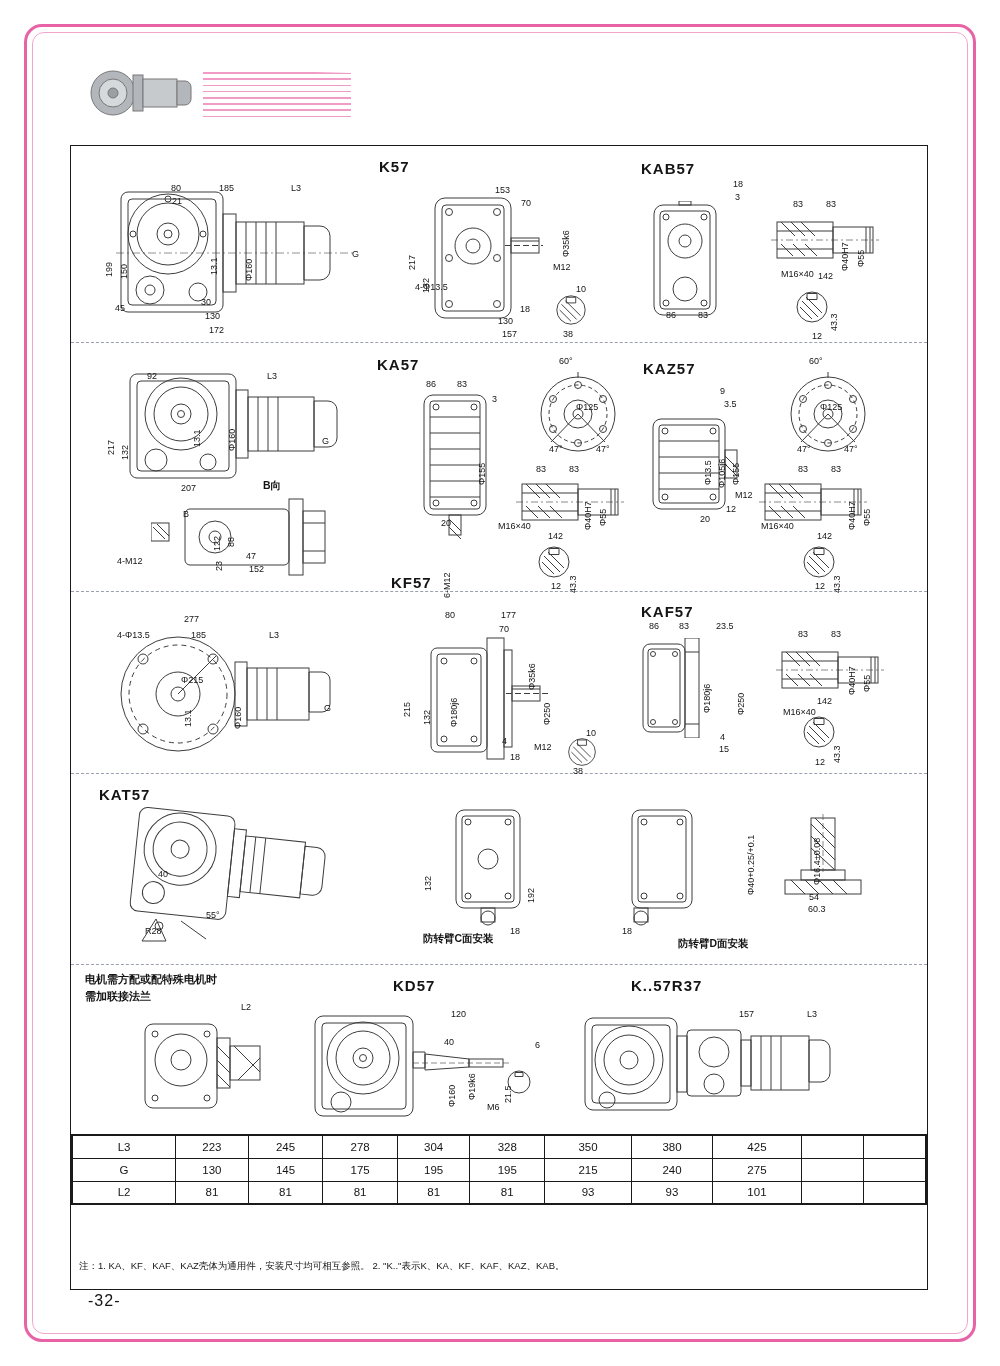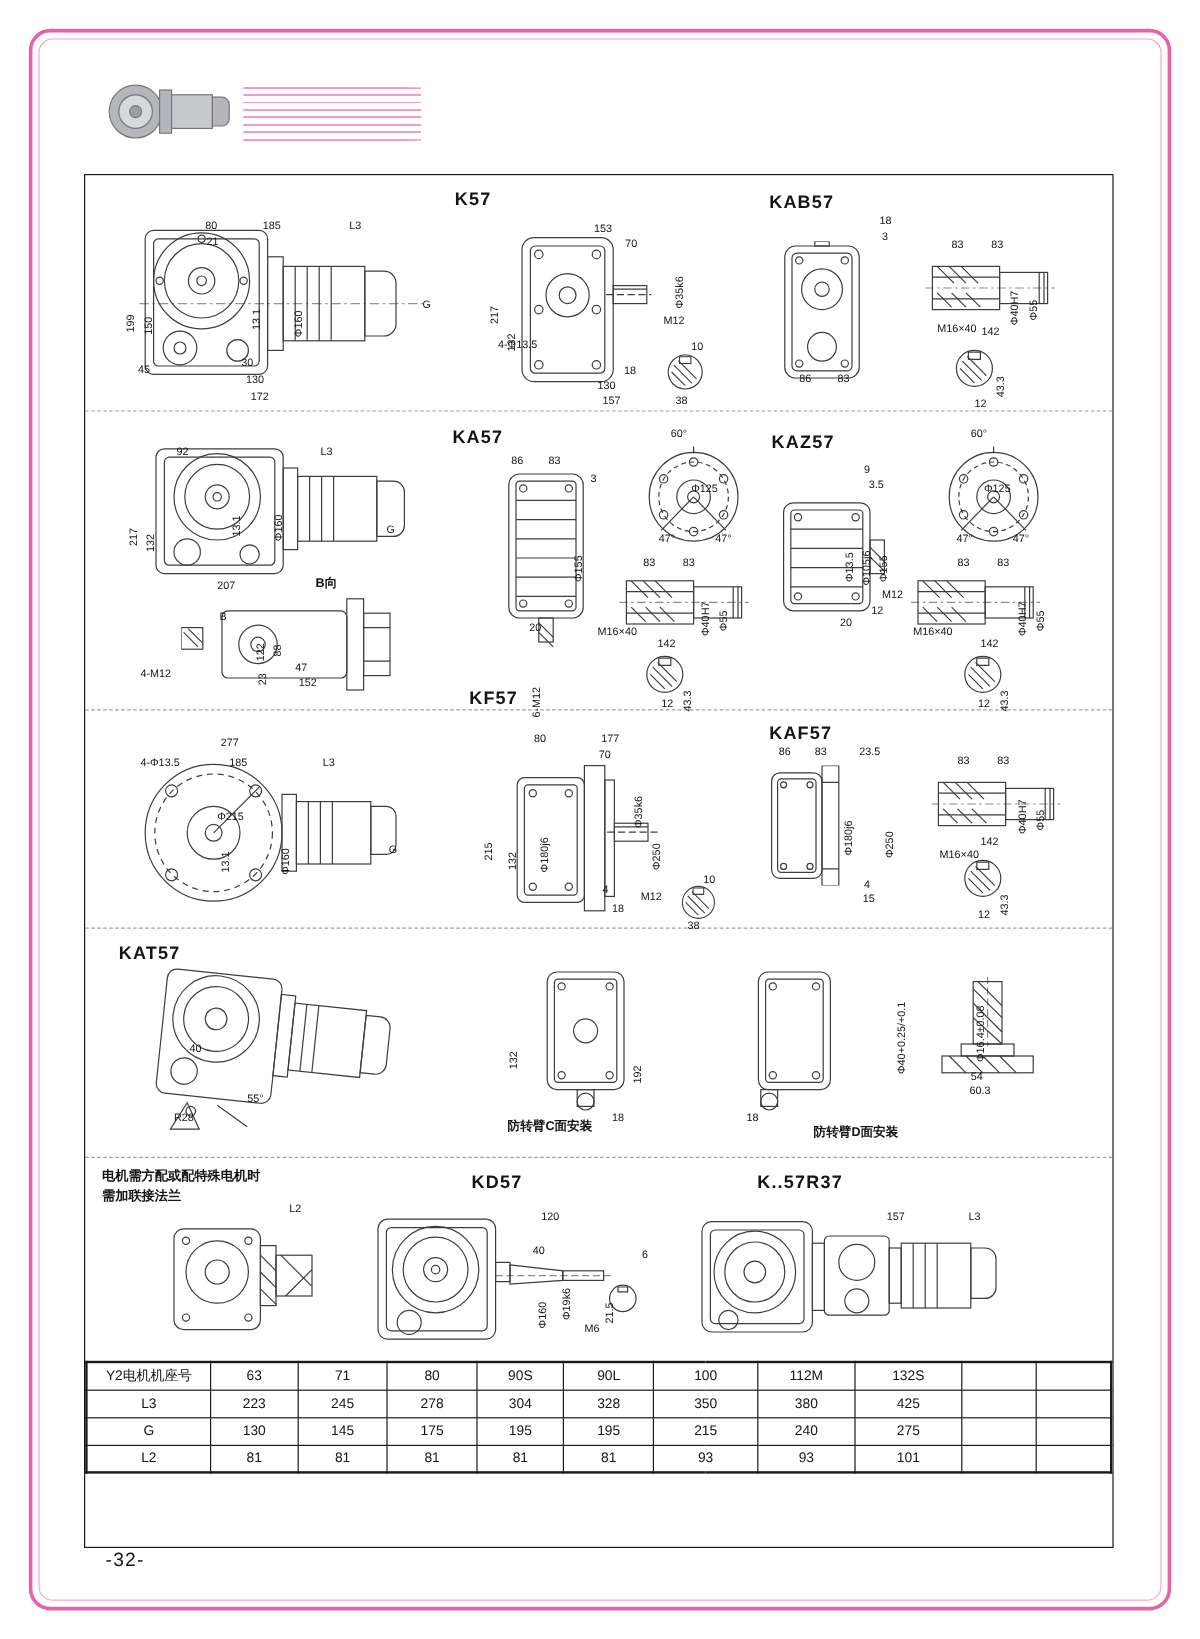--- a/index.html
+++ b/index.html
@@ -773,33 +773,20 @@
         <col style="width:70px">
         <col style="width:72px">
       <col style="width:42px">
         <col style="width:42px">
         <col style="width:78px">
         <col style="width:86px">
       <col style="width:60px">
         <col style="width:60px">
     </colgroup>
     <tbody>
-        <tr>
-      <td>Y2电机机座号</td>
-      <td>63</td>
-      <td colspan="2">71</td>
-      <td colspan="2">80</td>
-      <td>90S</td>
-      <td>90L</td>
-      <td colspan="2">100</td>
-      <td>112M</td>
-      <td>132S</td>
-      <td></td>
-      <td></td>
-    </tr>
     <tr>
       <td>L3</td>
       <td>223</td>
       <td colspan="2">245</td>
       <td colspan="2">278</td>
       <td>304</td>
       <td>328</td>
       <td colspan="2">350</td>
       <td>380</td>
       <td>425</td>
@@ -828,15 +815,16 @@
       <td>81</td>
       <td colspan="2">93</td>
       <td>93</td>
       <td>101</td>
       <td></td>
       <td></td>
     </tr>
   </tbody>
     </table>
 
+  <div class="footer-note">注：1. KA、KF、KAF、KAZ壳体为通用件，安装尺寸均可相互参照。    2. "K.."表示K、KA、KF、KAF、KAZ、KAB。</div>
 </div>
 
 <div class="page-num">-32-</div>
 
 </body></html>

